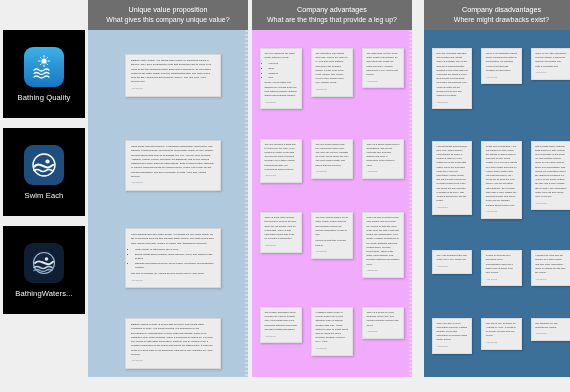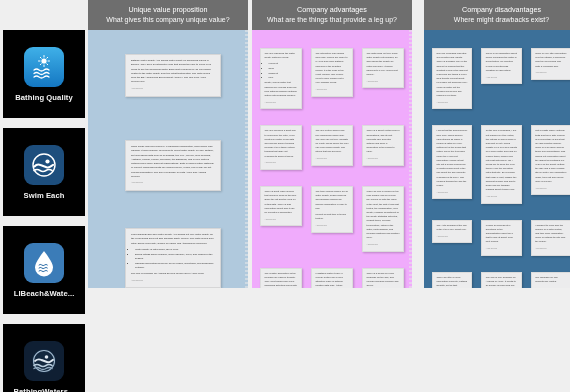--- a/index.html
+++ b/index.html
@@ -10,21 +10,21 @@
     -webkit-font-smoothing:antialiased;
   }
   .board{display:flex;width:570px;height:392px;}
 
   
   .rail{
     width:88px;flex:0 0 88px;height:276px;
     background:#efefef;
     display:flex;flex-direction:column;
     align-items:center;
-    padding-top:30px;box-sizing:border-box;font-weight:bold;
+    padding-top:30px;box-sizing:border-box;
   }
   .app-tile{
     width:82px;height:88px;
     background:#000;
     display:flex;flex-direction:column;
     align-items:center;justify-content:center;
     margin-bottom:10px;flex:0 0 auto;
   }
   .app-icon{
     width:40px;height:40px;border-radius:9px;
@@ -34,21 +34,21 @@
   .icon-bq{background:linear-gradient(#3fb0e8,#1477c2);}
   .icon-sg{background:#1d4e7d;}
   .icon-lb{background:#3b7cb8;}
   .icon-bw{background:#0f1f33;}
   .app-label{
     color:#f2f2f2;font-size:7.6px;letter-spacing:.1px;
     max-width:78px;text-align:center;white-space:nowrap;overflow:hidden;
   }
 
   
-  .col{height:288px;display:flex;flex-direction:column;box-sizing:border-box;}
+  .col{height:377px;display:flex;flex-direction:column;box-sizing:border-box;}
   .col-1{width:160px;flex:0 0 160px;background:#b0c9dd;}
   .col-2{width:160px;flex:0 0 160px;background:#f0abfc;}
   .col-3{width:155px;flex:0 0 155px;background:#3c7099;margin-left:8px;}
   .col-gap{width:4px;flex:0 0 4px;background:#efefef;}
 
   .col-head{
     background:#6e6e6e;color:#fff;
     height:30px;flex:0 0 30px;
     display:flex;flex-direction:column;
     align-items:center;justify-content:center;
@@ -141,33 +141,20 @@
         <svg width="32" height="32" viewBox="0 0 32 32">
           <circle cx="16" cy="16" r="11" fill="none" stroke="#fff" stroke-width="1.4"></circle>
           <circle cx="19.5" cy="12.5" r="2.1" fill="#fff"></circle>
           <path d="M6.5 17.5 q2.5 -3 6 -1.5 l6 2.2 q1.8 .6 3.4 -.4 l3.2 -2" fill="none" stroke="#fff" stroke-width="2" stroke-linecap="round"></path>
           <path d="M6 21.5 q3 -2 6 0 t6 0 t6 0" fill="none" stroke="#fff" stroke-width="1.6" stroke-linecap="round"></path>
         </svg>
       </div>
       <div class="app-label">Swim Each</div>
     </div>
 
-    <div class="app-tile">
-      <div class="app-icon icon-lb">
-        <svg width="30" height="30" viewBox="0 0 30 30">
-          <path d="M15 3 C15 3 6 14 6 19.5 A9 9 0 0 0 24 19.5 C24 14 15 3 15 3 Z" fill="#fff"></path>
-          <g stroke="#3b7cb8" stroke-width="1" stroke-linecap="round">
-            <path d="M10 17 q1.4 -1.2 2.8 0 t2.8 0 t2.8 0"></path>
-            <path d="M10 20 q1.4 -1.2 2.8 0 t2.8 0 t2.8 0"></path>
-            <path d="M10 23 q1.4 -1.2 2.8 0 t2.8 0 t2.8 0"></path>
-          </g>
-        </svg>
-      </div>
-      <div class="app-label">LIBeach&amp;Wate...</div>
-    </div>
 
     <div class="app-tile">
       <div class="app-icon icon-bw">
         <svg width="32" height="32" viewBox="0 0 32 32">
           <circle cx="16" cy="16" r="12" fill="#13283f"></circle>
           <circle cx="16" cy="16" r="10.5" fill="none" stroke="#9fb7cc" stroke-width="1.1"></circle>
           <circle cx="18.5" cy="12" r="1.8" fill="#dfe8f0"></circle>
           <path d="M7 16 q3 -2.6 6.5 -1 l5.5 2 q2 .7 3.6 -.5 l2.4 -1.6" fill="none" stroke="#dfe8f0" stroke-width="1.9" stroke-linecap="round"></path>
           <path d="M6 20.5 q3 -2 6 0 t6 0 t6 0" fill="none" stroke="#b9cddd" stroke-width="1.6" stroke-linecap="round"></path>
           <path d="M6 23.5 q3 -2 6 0 t6 0 t6 0" fill="none" stroke="#8fa8bd" stroke-width="1.4" stroke-linecap="round"></path>

